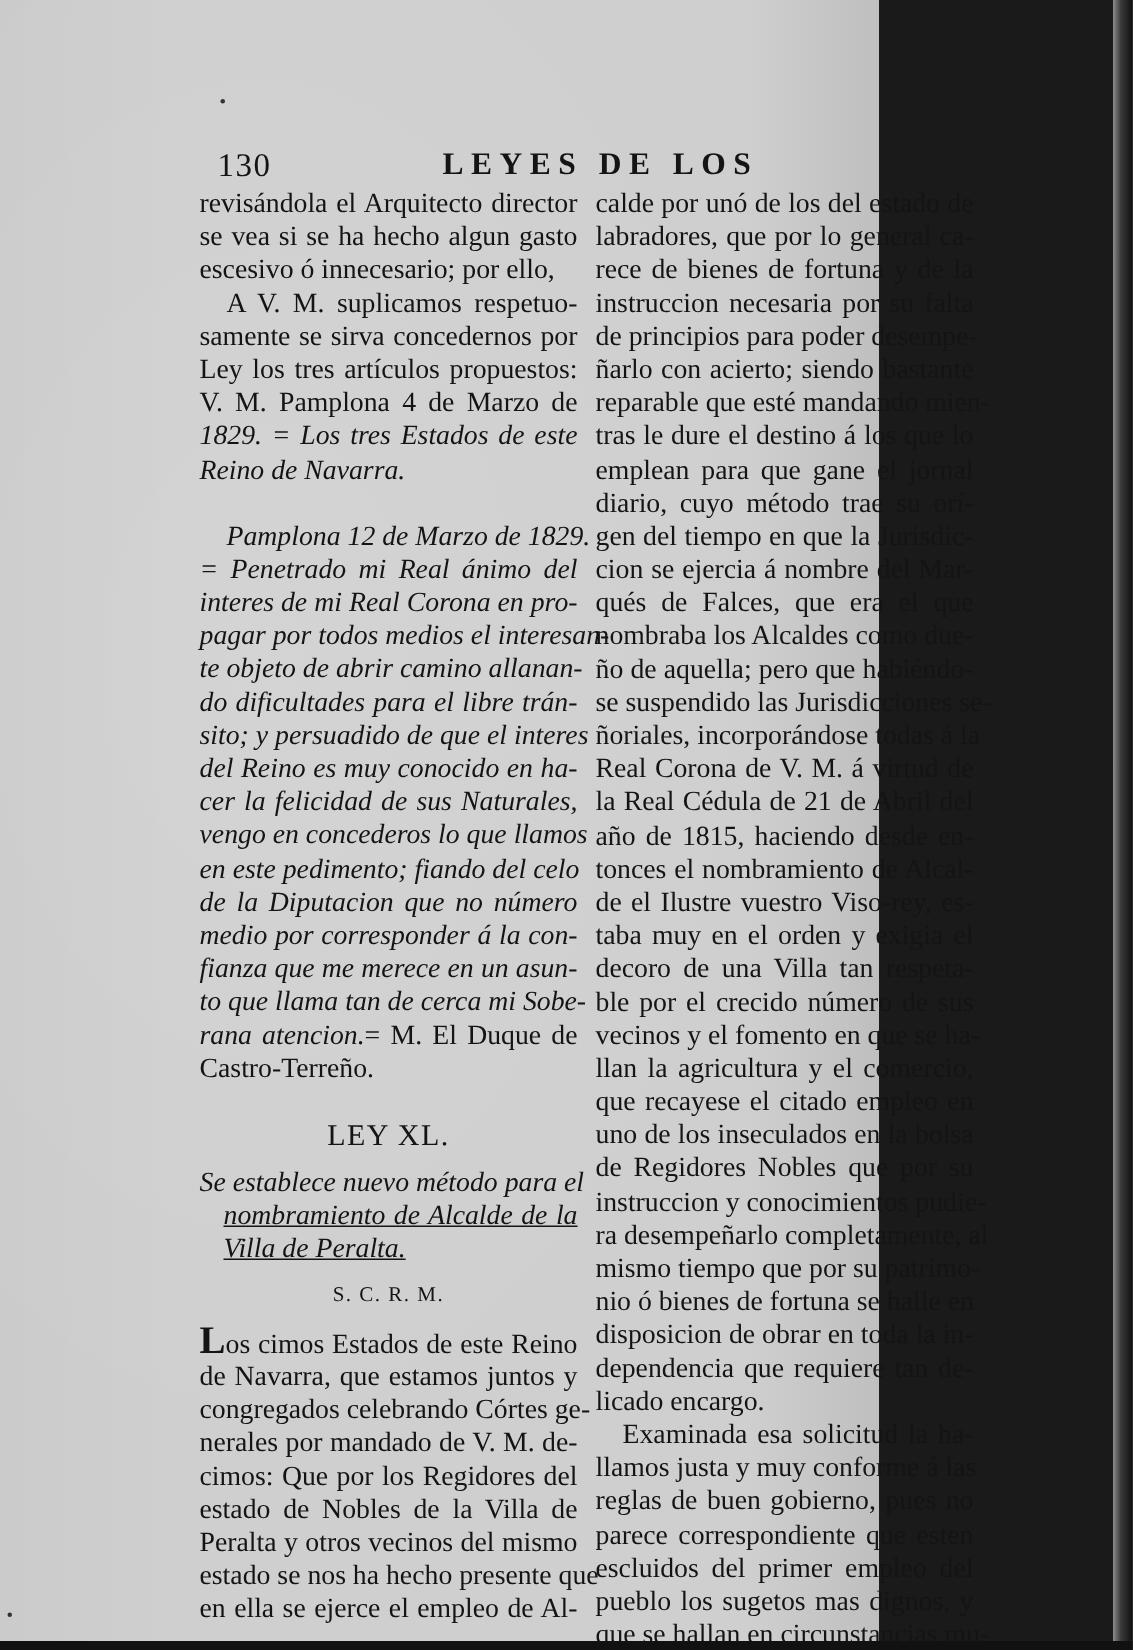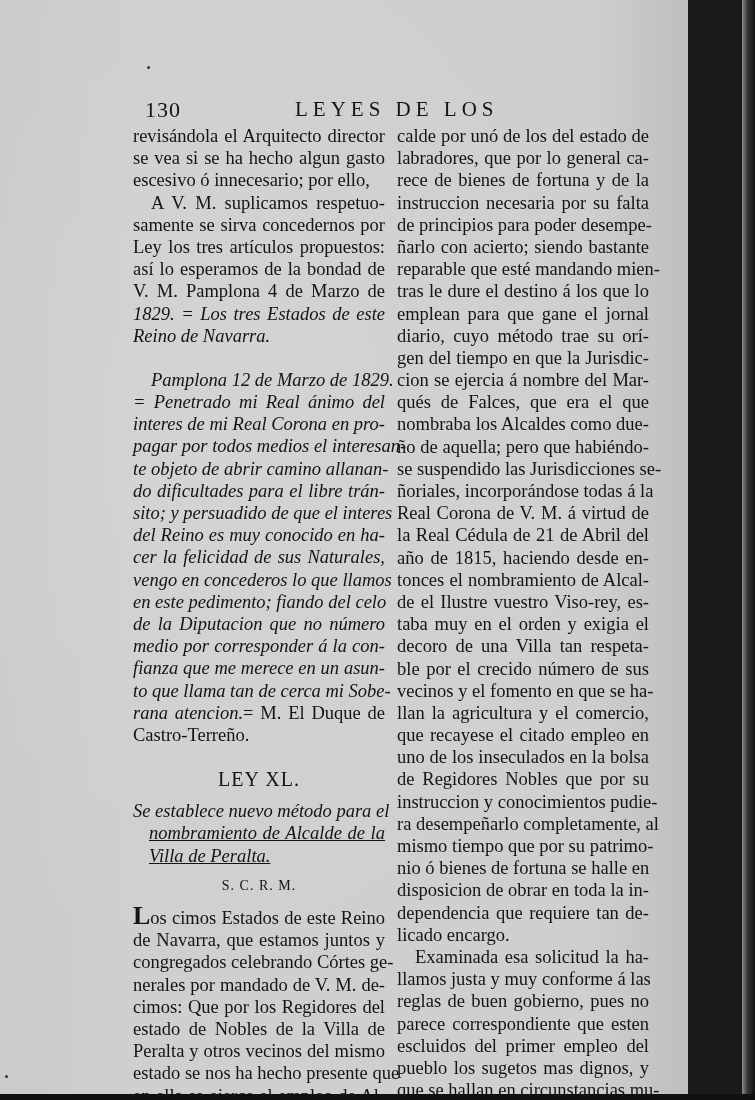--- a/index.html
+++ b/index.html
@@ -7,21 +7,21 @@
       padding: 0;
       width: 755px;
       height: 1100px;
       overflow: hidden;
       background: #1a1a1a;
     }
     .page {
       position: absolute;
       left: 0;
       top: 0;
-      width: 688px;
+      width: 586px;
       height: 1094px;
       background: #cfcfcf;
       background-image:
         radial-gradient(ellipse at 30% 40%, rgba(255,255,255,0.10), rgba(0,0,0,0) 60%),
         linear-gradient(90deg, rgba(0,0,0,0.02) 0%, rgba(0,0,0,0) 20%, rgba(0,0,0,0) 85%, rgba(0,0,0,0.08) 100%);
       color: #141414;
       font-family: "Liberation Serif", "DejaVu Serif", serif;
     }
     .edge-right {
       position: absolute;
@@ -54,20 +54,21 @@
       top: 0;
       font-size: 22px;
       letter-spacing: 1px;
     }
     .running-title {
       position: absolute;
       left: 150px;
       top: 0;
       font-size: 21px;
       letter-spacing: 5px;
+      font-weight: bold;
     }
     .col {
       position: absolute;
       top: 125px;
       width: 252px;
       font-size: 18.5px;
       line-height: 22.2px;
     }
     .col-left { left: 133px; }
     .col-right { left: 397px; }
@@ -129,21 +130,20 @@
   <div class="col col-left">
     <div>
       <span class="ln">revisándola el Arquitecto director</span>
       <span class="ln">se vea si se ha hecho algun gasto</span>
       <span class="ln last">escesivo ó innecesario; por ello,</span>
     </div>
     <div>
       <span class="ln indent">A V. M. suplicamos respetuo-</span>
       <span class="ln">samente se sirva concedernos por</span>
       <span class="ln">Ley los tres artículos propuestos:</span>
-      <span class="ln">así lo esperamos de la bondad de</span>
       <span class="ln">V. M. Pamplona 4 de Marzo de</span>
       <span class="ln it">1829. = Los tres Estados de este</span>
       <span class="ln last it">Reino de Navarra.</span>
     </div>
 
     <div class="gap-s"></div>
 
     <div class="it">
       <span class="ln indent">Pamplona 12 de Marzo de 1829.</span>
       <span class="ln">= Penetrado mi Real ánimo del</span>

